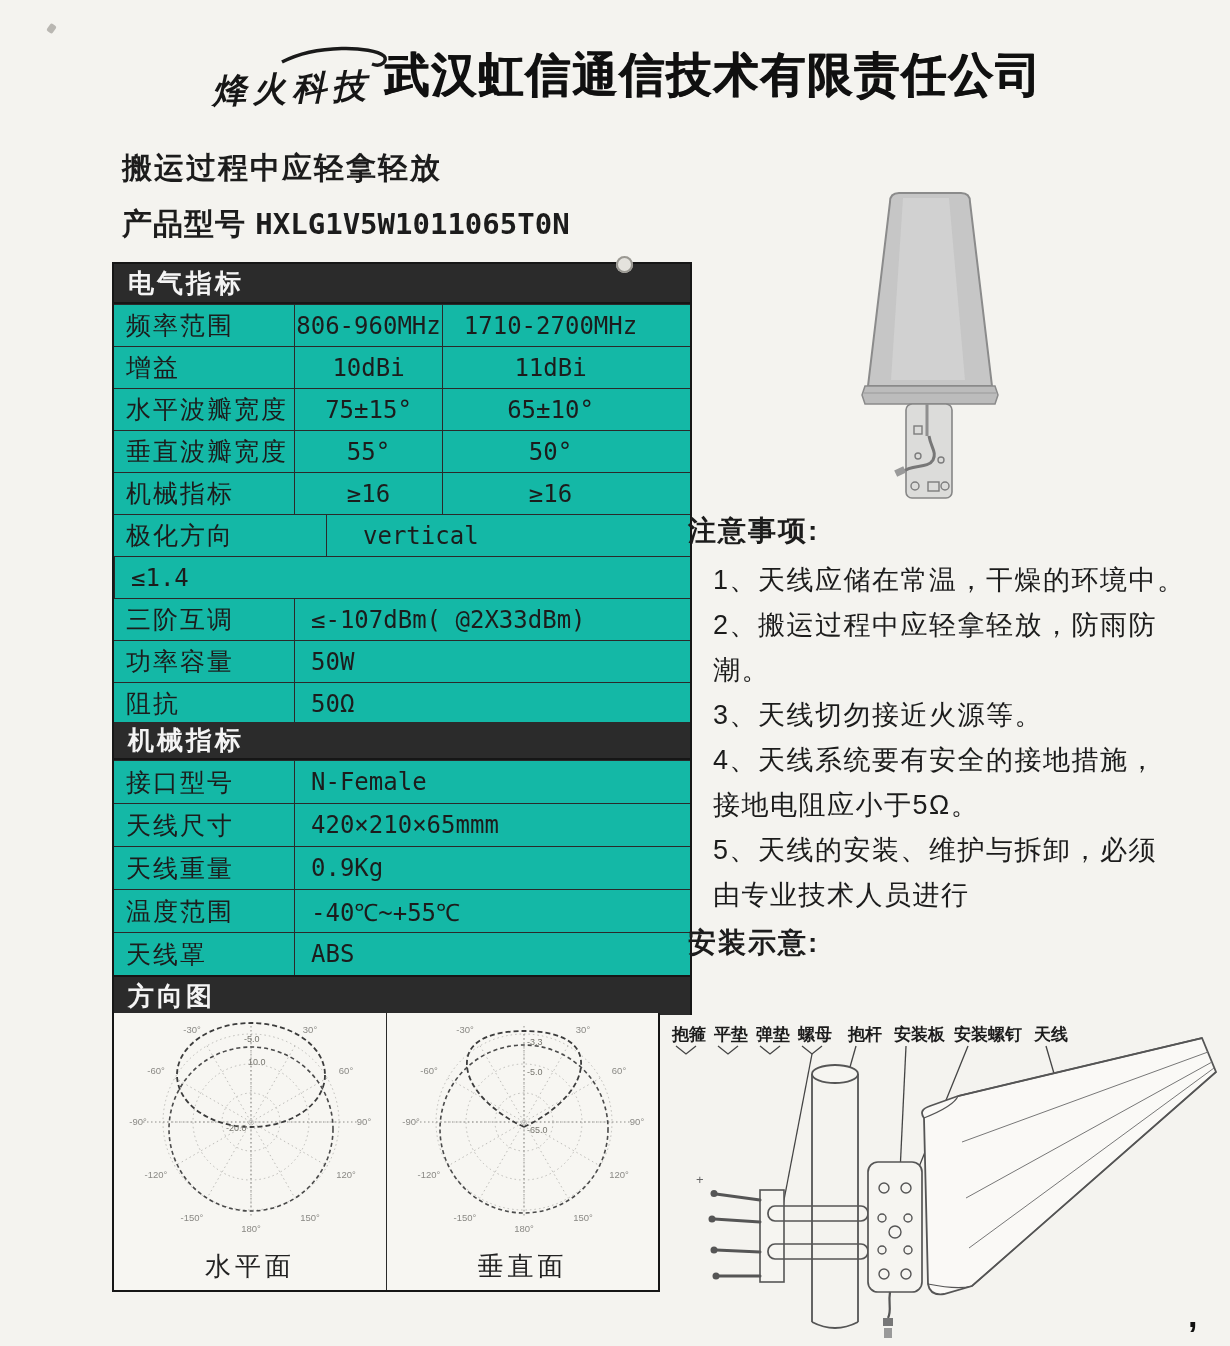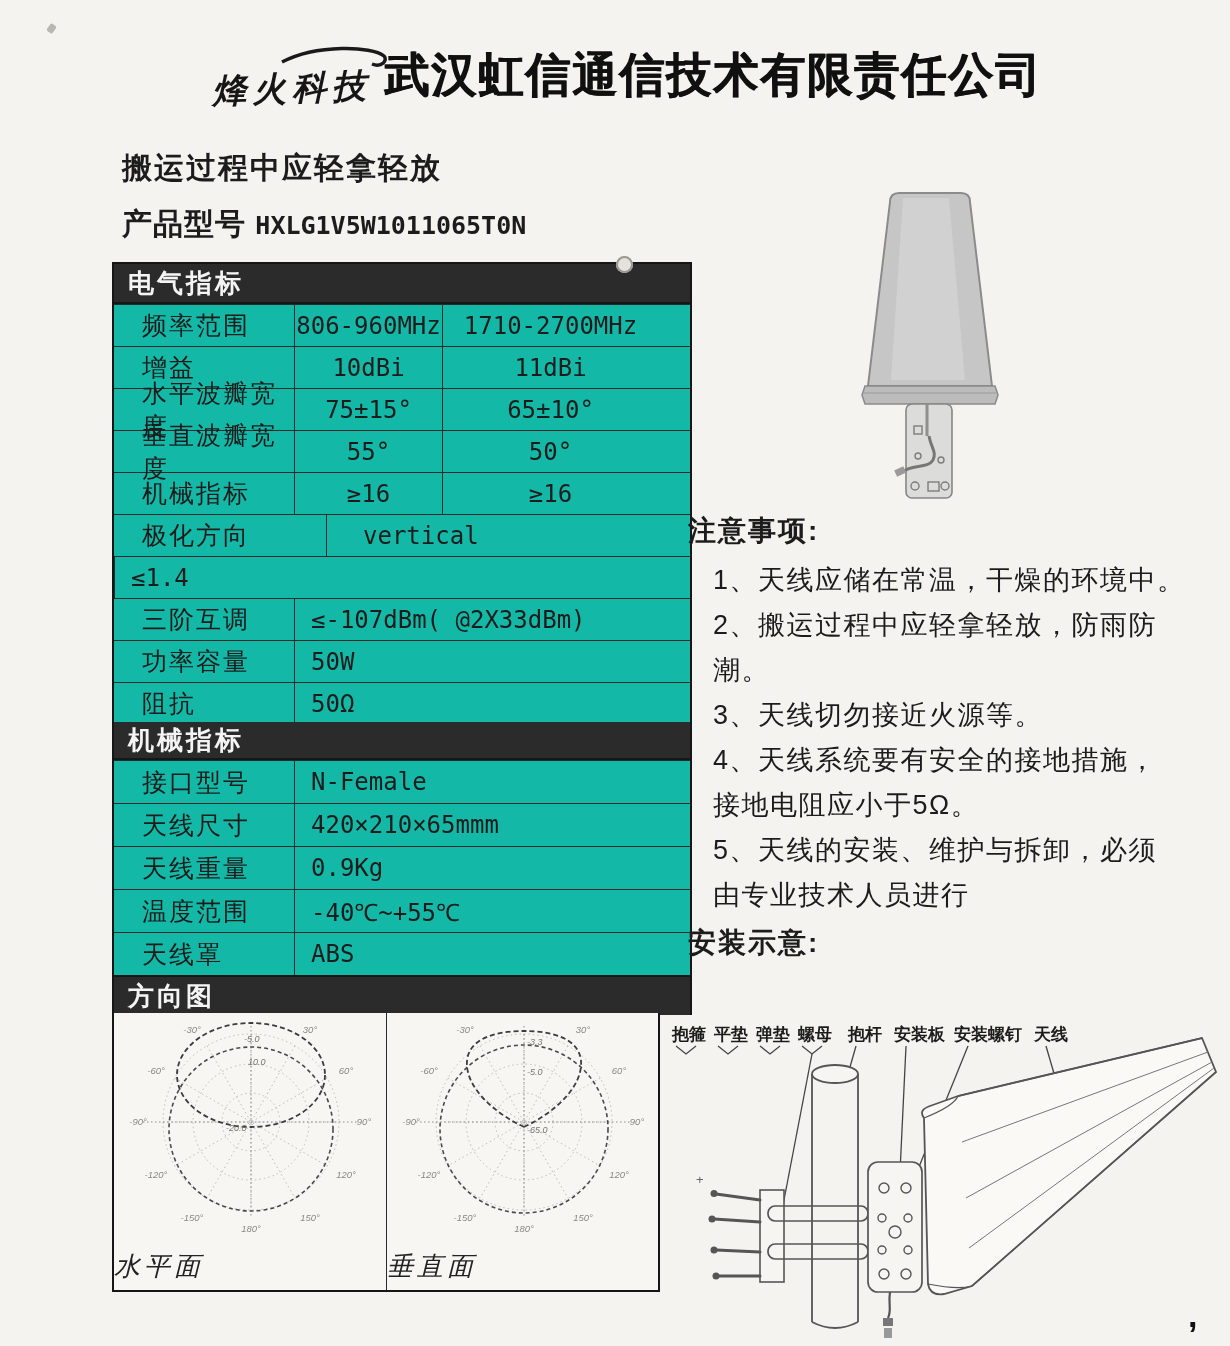--- a/index.html
+++ b/index.html
@@ -14,47 +14,47 @@
     font-size:34px;font-weight:bold;font-style:italic;color:#161616;
     letter-spacing:6px;transform:rotate(-2deg);white-space:nowrap;
   }
   .company{
     font-size:45px;font-weight:900;letter-spacing:2px;color:#101010;
     white-space:nowrap;transform:scaleY(1.05);transform-origin:left top;
     text-shadow:1px 0 0 #101010;
   }
   .doc-title{font-size:30px;font-weight:bold;letter-spacing:2px;}
   .model-line{font-size:30px;font-weight:bold;letter-spacing:1px;white-space:nowrap;}
-  .model-code{font-family:"DejaVu Sans Mono","Liberation Mono",monospace;font-weight:600;font-size:25px;letter-spacing:0;}
+  .model-code{font-family:"DejaVu Sans Mono","Liberation Mono",monospace;font-weight:600;font-size:29px;letter-spacing:0;}
   
   .spec{width:580px;border:2px solid #161616;background:#14b8a6;box-sizing:border-box;}
   .sec-bar{
     height:40px;background:#2b2b2b;color:#f4f4f4;display:flex;align-items:center;
     padding-left:14px;font-size:26px;font-weight:bold;letter-spacing:3px;
     border-bottom:2px solid #161616;box-sizing:border-box;
   }
   .row{display:flex;border-top:1.6px solid #2a2a2a;box-sizing:border-box;}
   .row:first-of-type{border-top:none;}
   .cell{box-sizing:border-box;display:flex;align-items:center;}
-  .lbl{width:180px;padding-left:28px;font-size:25px;letter-spacing:2px;}
+  .lbl{width:180px;padding-left:12px;font-size:25px;letter-spacing:2px;}
   .v{justify-content:center;font-family:"DejaVu Sans Mono","Liberation Mono",monospace;font-size:24px;}
   .v1{width:148px;border-left:1.6px solid #2a2a2a;}
   .v2{width:216px;border-left:1.6px solid #2a2a2a;}
   .vfull{width:364px;border-left:1.6px solid #2a2a2a;justify-content:flex-start;padding-left:16px;}
   .h42 .row{height:42px;}
   .h43 .row{height:43px;}
   
   .pattern-box{
     width:548px;height:279px;border:2px solid #161616;border-top:none;
     display:flex;box-sizing:border-box;background:#f7f6f2;
   }
   .pattern-cell{position:relative;width:274px;height:100%;}
   .pattern-cell.right{border-left:1.6px solid #2a2a2a;box-sizing:border-box;}
   .pattern-caption{
-    position:absolute;bottom:6px;width:100%;text-align:left;
+    position:absolute;bottom:6px;width:100%;text-align:center;
     font-size:26px;letter-spacing:4px;color:#222;
   }
   .polar{position:absolute;top:4px;left:12px;}
   
   .notes-title,.install-title{font-size:28px;font-weight:bold;letter-spacing:2px;}
   .note-line{font-size:27px;line-height:45px;letter-spacing:1.5px;white-space:nowrap;margin-left:25px;}
   
   .punch{width:17px;height:17px;border-radius:50%;background:#e4e2dd;box-shadow:inset 0 0 0 2px #9a9892;}
   .speck{width:7px;height:9px;background:#b9b7b2;border-radius:2px;transform:rotate(35deg);}
   .comma-mark{font-size:34px;font-weight:bold;color:#111;}
@@ -157,21 +157,21 @@
       <div class="cell lbl">天线罩</div>
       <div class="cell v vfull">ABS</div>
     </div>
   </div>
 
   <div class="abs spec" style="left:112px;top:975px;border-bottom:none;">
     <div class="sec-bar" style="height:38px;border-bottom:none;">
       <span>方向图</span>
     </div>
   </div>
-  <div class="abs pattern-box" style="left:112px;top:1013px;font-style:italic;">
+  <div class="abs pattern-box" style="left:112px;top:1013px;">
 
     <div class="pattern-cell">
       <svg class="polar" width="250" height="228" viewBox="0 0 250 228">
         <g stroke="#bdbcb8" stroke-width="1" stroke-dasharray="1.5,3" fill="none">
           <circle cx="125" cy="105" r="29"></circle>
             <circle cx="125" cy="105" r="58"></circle>
             <circle cx="125" cy="105" r="88"></circle>
           <line x1="125" y1="17" x2="125" y2="193"></line>
             <line x1="37" y1="105" x2="213" y2="105"></line>
           <line x1="81" y1="28.8" x2="169" y2="181.2"></line>

